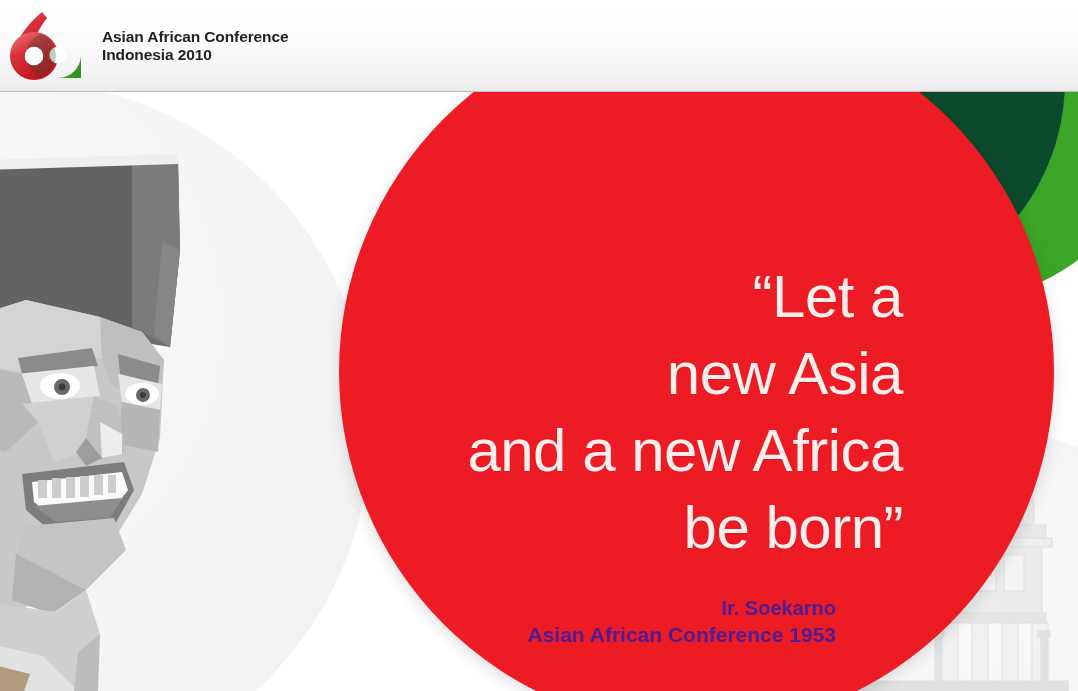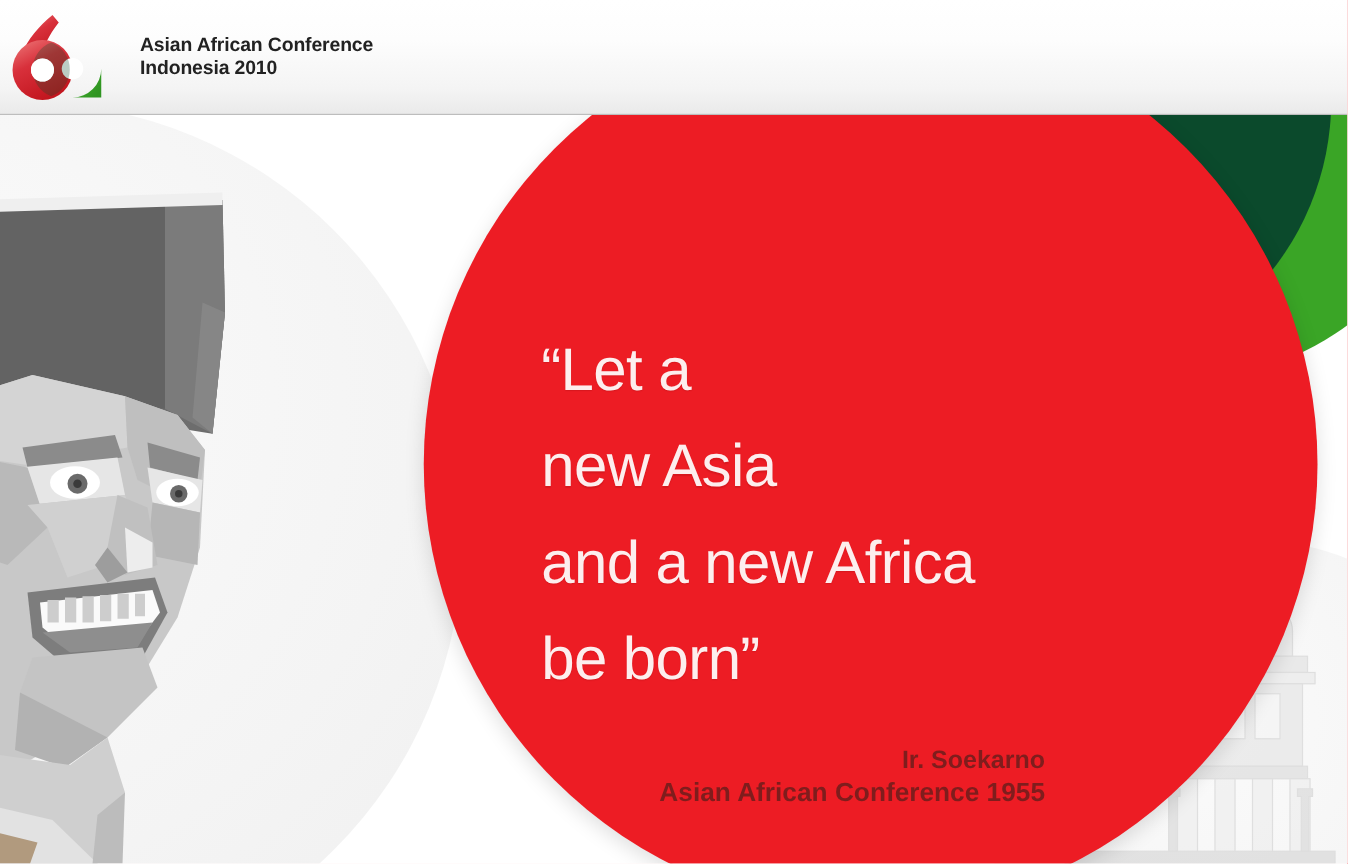--- a/index.html
+++ b/index.html
@@ -11,21 +11,21 @@
   
   #header{
     position:absolute; left:0; top:0; width:1078px; height:92px;
     background:linear-gradient(to bottom,#ffffff 0%,#fdfdfd 35%,#f4f4f4 78%,#eaeaea 100%);
     border-bottom:1px solid #bdbdbd;
     display:flex; align-items:center; z-index:40;
   }
   #logo-mark{ position:relative; width:78px; height:74px; margin-left:8px; flex:0 0 auto; }
   #logo-mark svg{ display:block; width:78px; height:74px; }
 
-  #brand-text{ margin-left:26px; line-height:1.16; }
+  #brand-text{ margin-left:16px; line-height:1.16; }
   #brand-text div{
     font-size:15.5px; font-weight:bold; color:#222222; letter-spacing:-0.1px;
     white-space:nowrap;
   }
 
   
   #stage{
     position:absolute; left:0; top:92px; width:1078px; height:599px;
     overflow:hidden; background:#ffffff; z-index:10;
   }
@@ -46,27 +46,28 @@
   #building{ position:absolute; right:0; bottom:0; width:240px; height:250px; opacity:.55; }
   #building svg{ display:block; width:240px; height:250px; }
 
   
   #portrait{ position:absolute; left:-18px; top:30px; width:300px; height:569px; }
   #portrait svg{ display:block; width:300px; height:569px; }
 
   
   #quote-block{ position:absolute; left:433px; top:166px; width:470px; z-index:30; }
   #quote-text{
-    color:#fdeeee; font-size:48px; line-height:77px; font-weight:300;
+    color:#fdeeee; font-size:60px; line-height:77px; font-weight:300;
     letter-spacing:-0.5px; white-space:pre-line;
     text-shadow:0 1px 1px rgba(120,0,0,.18);
+    text-align:right;
   }
   #attribution{
     position:absolute; left:433px; top:503px; width:403px; z-index:30;
-    text-align:right; color:#7f1d1d; font-weight:bold; line-height:1.32;
+    text-align:right; color:#4c1d95; font-weight:bold; line-height:1.32;
   }
   #attrib-name{ font-size:20px; }
   #attrib-event{ font-size:21px; }
 </style>
 </head>
 <body>
 
 <div id="page">
 
   <div id="header">
@@ -211,17 +212,17 @@
 
     <div id="quote-block">
       <div id="quote-text">“Let a
 new Asia
 and a new Africa
 be born”</div>
     </div>
 
     <div id="attribution">
       <div id="attrib-name">Ir. Soekarno</div>
-      <div id="attrib-event">Asian African Conference 1955</div>
+      <div id="attrib-event">Asian African Conference 1953</div>
     </div>
 
   </div>
 </div>
 
 </body></html>

